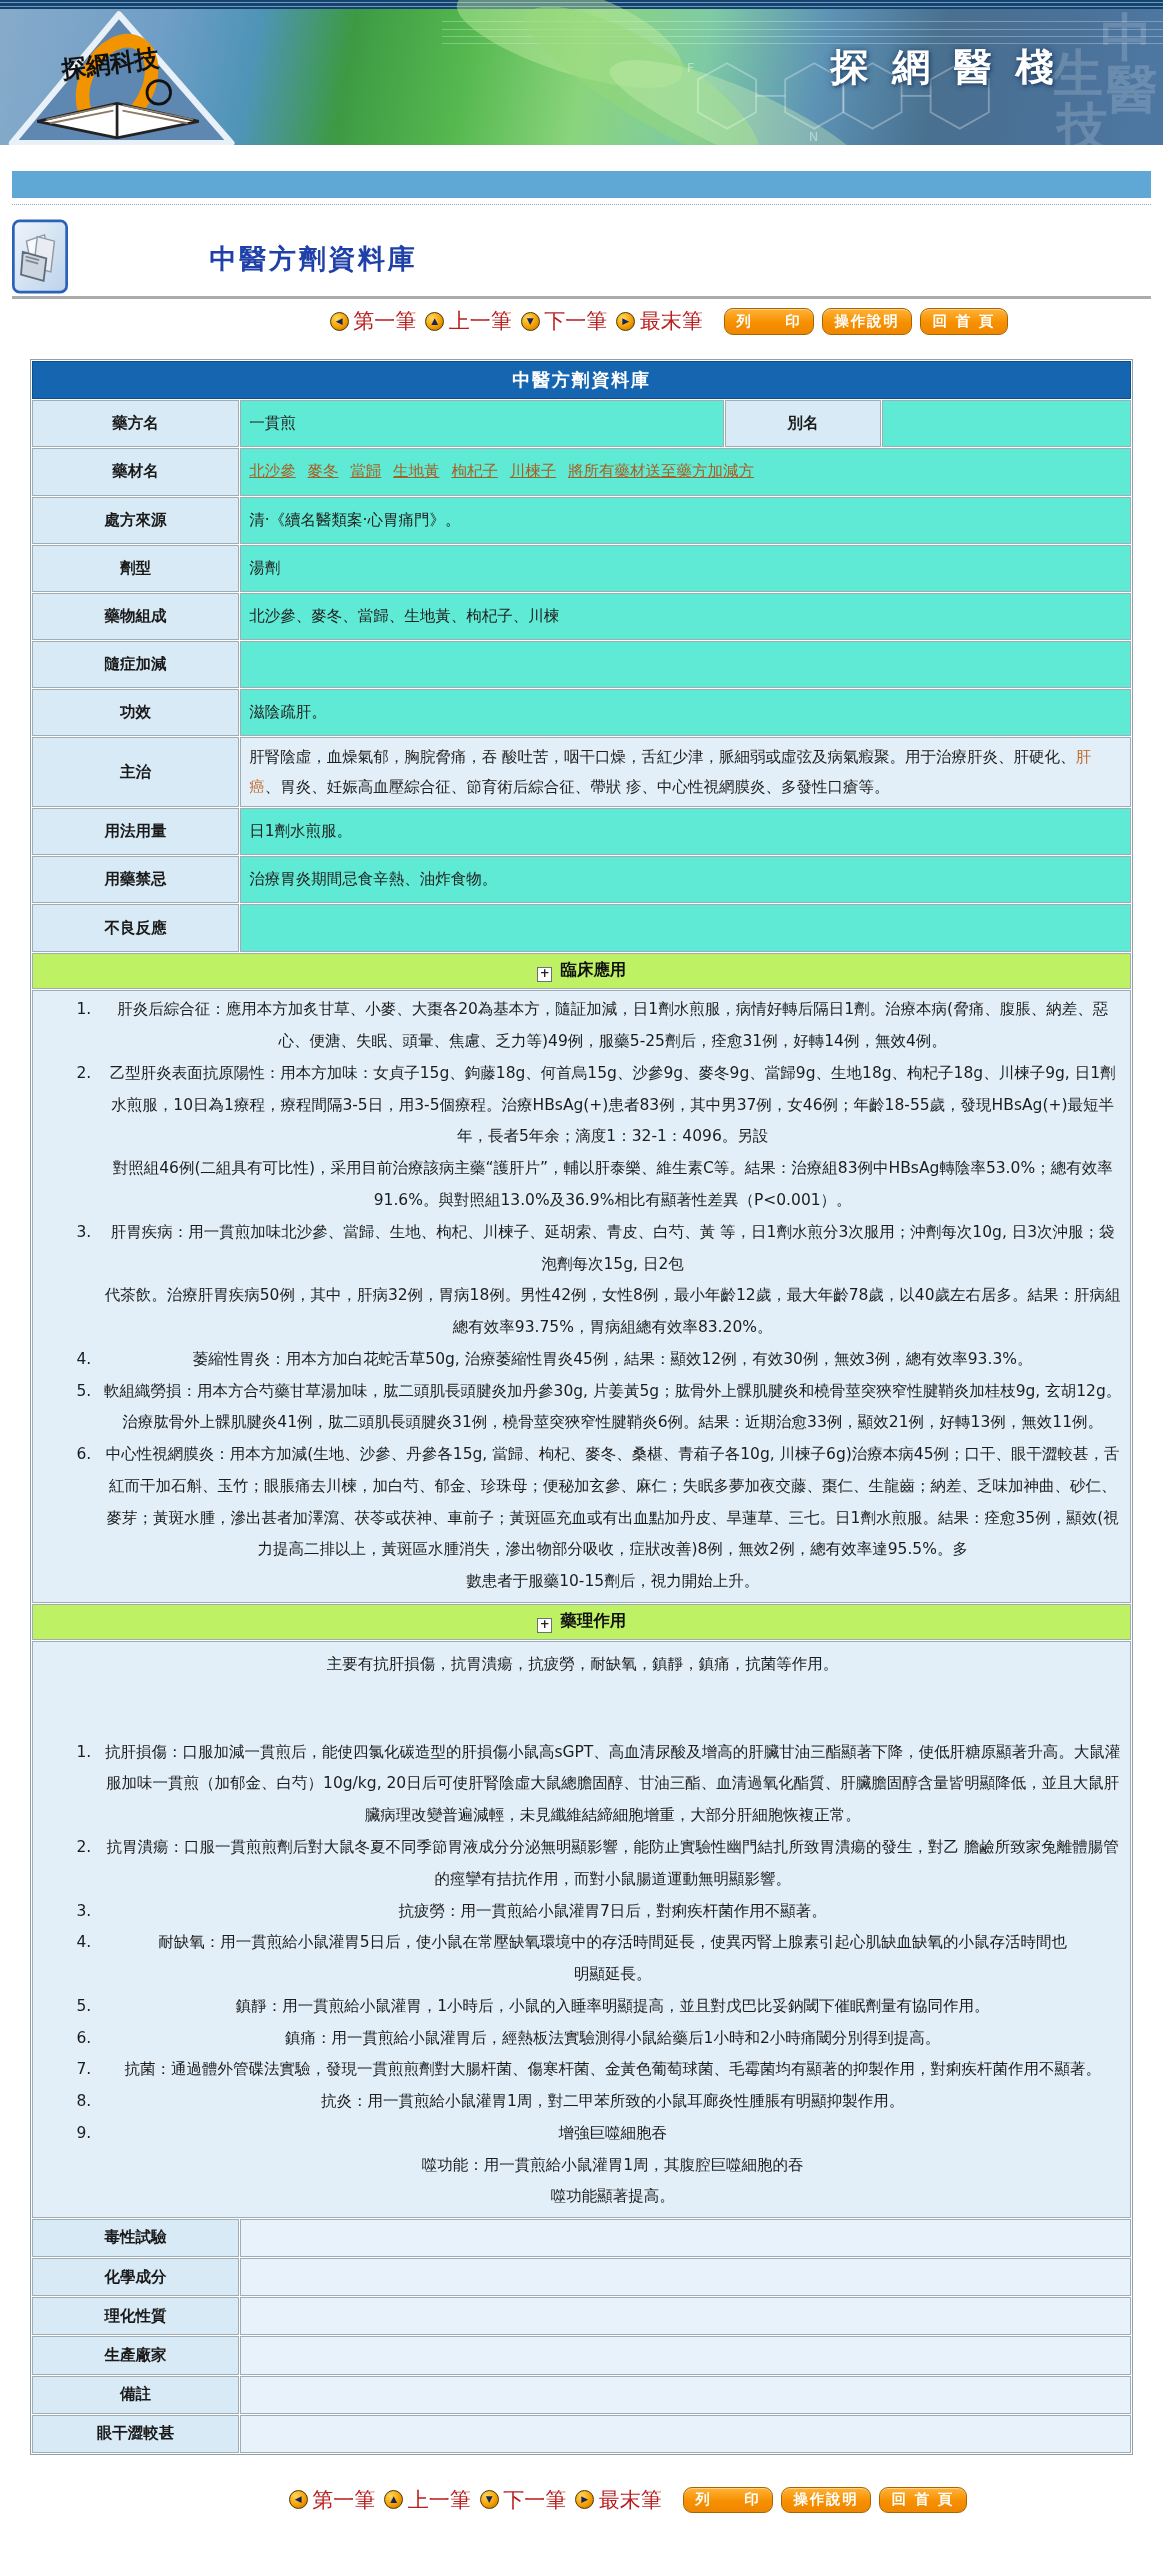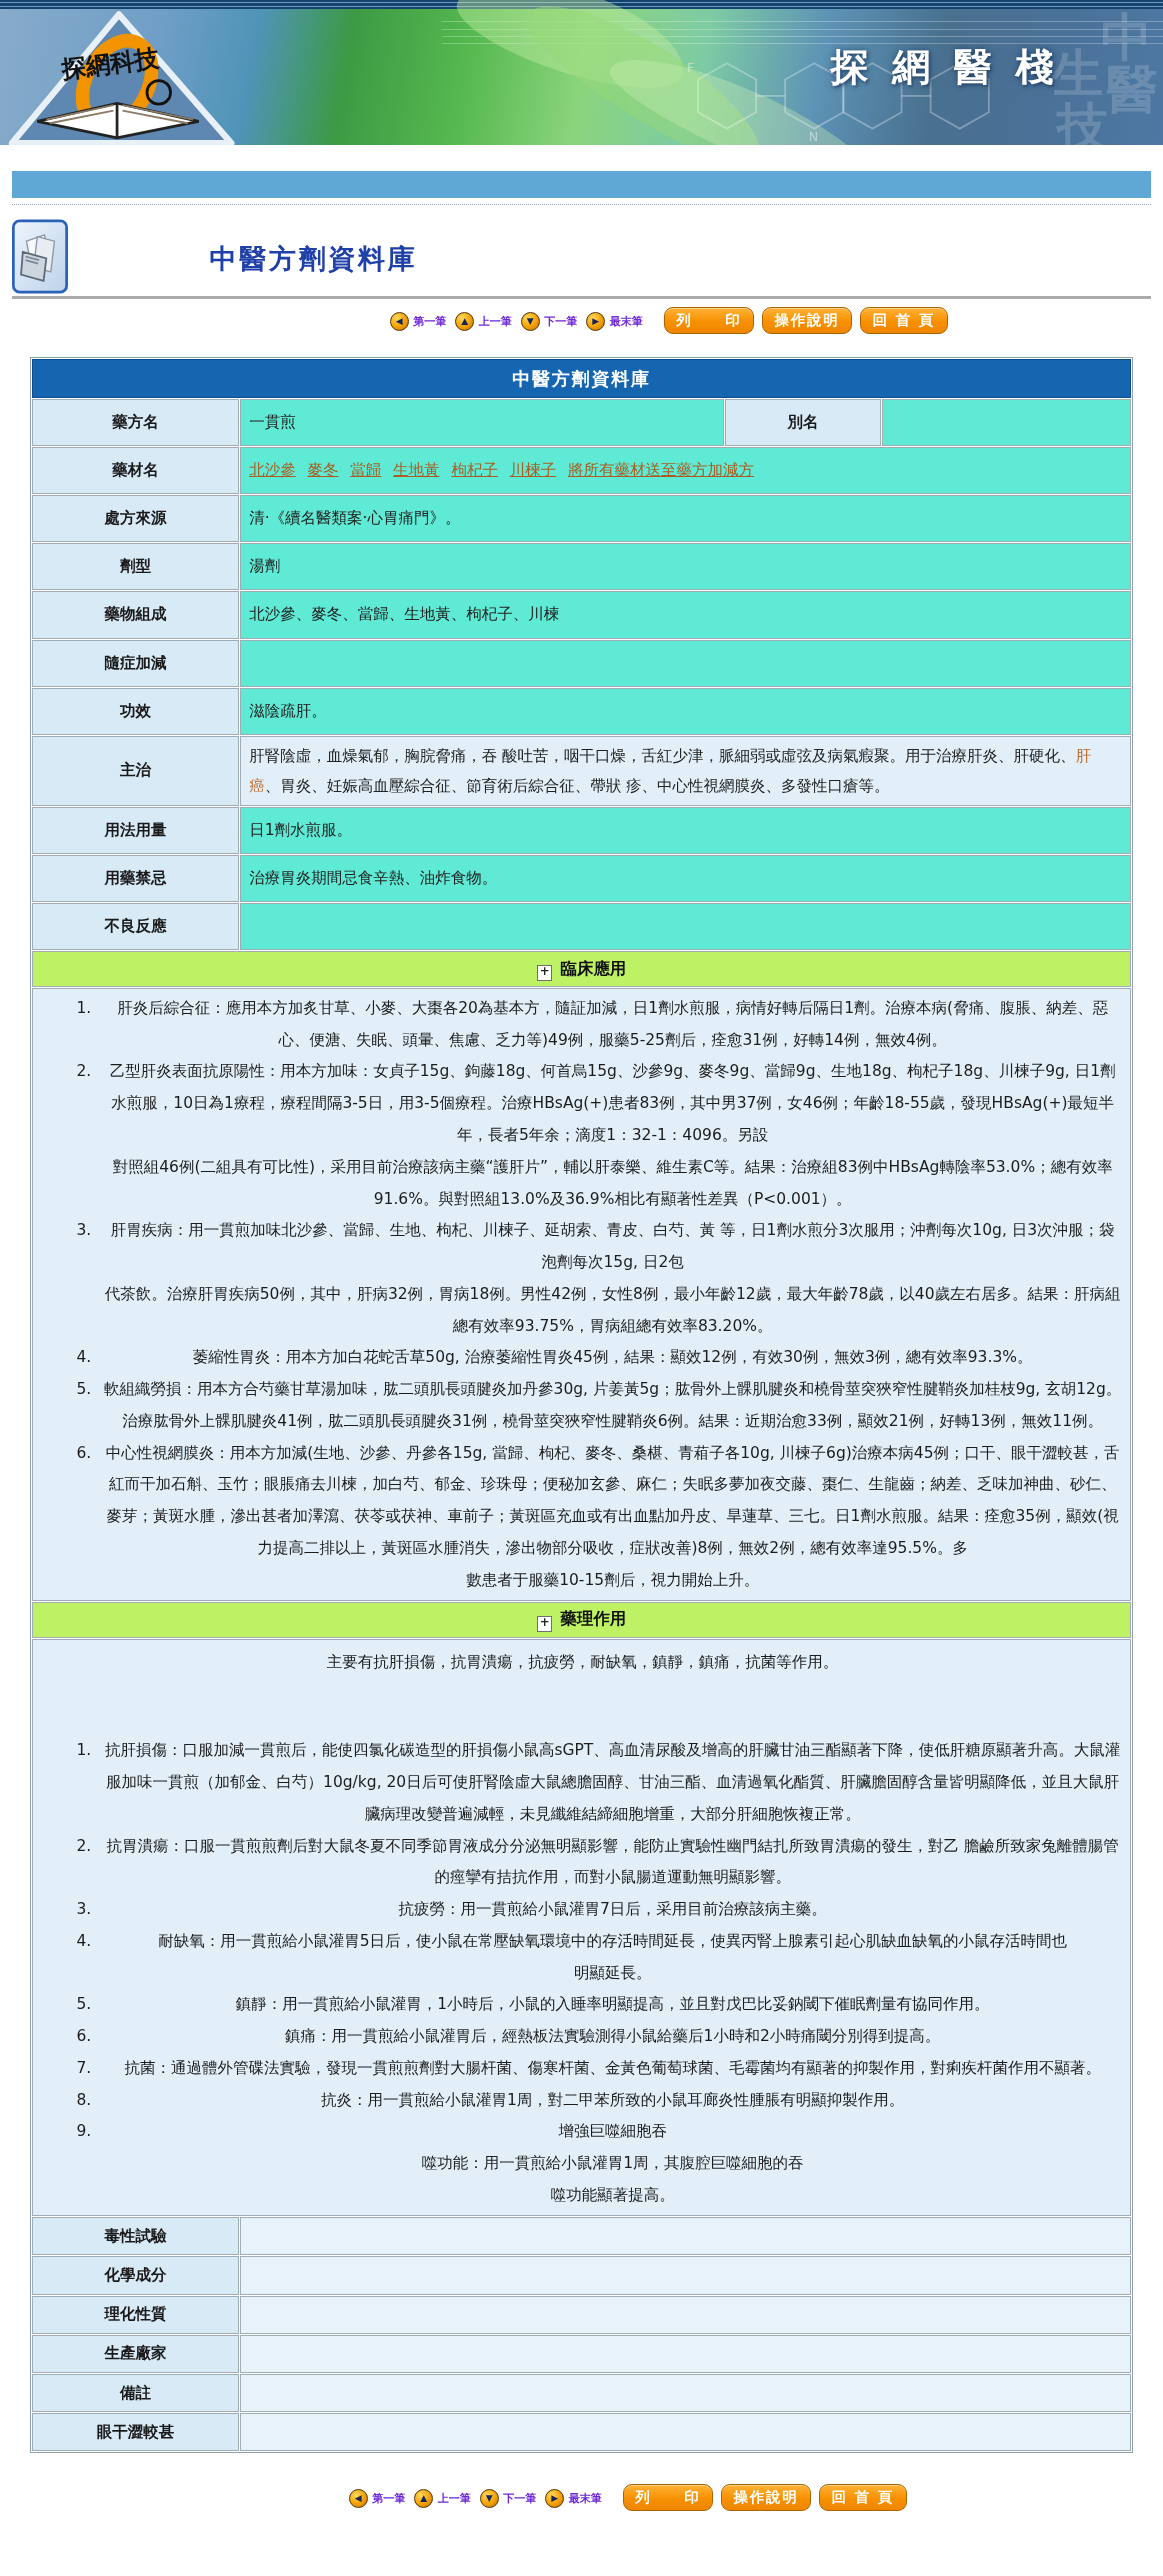--- a/index.html
+++ b/index.html
@@ -25,21 +25,21 @@
   .doc-icon{position:absolute;left:11.8px;top:1.8px;}
   .page-title{position:absolute;left:0;top:23.6px;width:627px;text-align:center;font-size:27px;font-weight:bold;color:#1e40a8;letter-spacing:2.7px;}
   .grayrule{height:3.6px;background:#ababab;margin:0 11.8px;}
 
   
   .navrow{display:flex;align-items:center;gap:11.8px;justify-content:center;margin-top:8.2px;}
   .navrow.top{padding-left:182px;}
   .navrow.bottom{padding-left:100px;margin-top:31px;}
   .navlink{display:flex;align-items:center;gap:4.5px;cursor:pointer;}
   .navicon{width:19px;height:19px;border-radius:50%;background:radial-gradient(circle at 35% 30%,#ffd95e,#f59f00 55%,#b96f00);border:1.8px solid #4f3300;color:#15255a;font-size:9px;line-height:1;display:flex;align-items:center;justify-content:center;box-sizing:border-box;font-weight:bold;}
-  .navlabel{font-size:11px;font-weight:bold;color:#6d28d9;}
+  .navlabel{font-size:21px;font-weight:normal;color:#b91c1c;}
   .obtn{display:inline-block;background:linear-gradient(#ffb237,#f79000 55%,#ef8600);border:1.8px solid #a96400;border-radius:9px;color:#ffffff;font-weight:bold;font-size:14.5px;line-height:1;padding:4.5px 11.8px 5.5px;letter-spacing:1.8px;cursor:pointer;box-shadow:inset 0 0.9px 0 #ffd08a;white-space:pre;}
 
   
   table.formula{width:1103px;margin:23.6px auto 0;border-collapse:separate;border-spacing:1.8px;border:0.9px solid #8fa0a8;table-layout:fixed;background:#ffffff;}
   table.formula td{border:0.9px solid #9faeb6;padding:3.6px 8.2px;font-size:15.5px;vertical-align:middle;word-break:break-word;}
   tr.thead td{background:#1565b0;color:#ffffff;font-weight:bold;text-align:center;font-size:18px;height:29px;border-color:#0e4e8c;letter-spacing:1.8px;}
   td.lbl{background:#d8eaf6;text-align:center;font-weight:bold;padding-right:12.7px;height:38px;color:#1a1a1a;}
   td.val{background:#5eead4;white-space:pre-wrap;}
   tr.big td.val{background:#e2eff9;line-height:1.95;}
   tbody.brows td.lbl{height:29px;}
@@ -226,21 +226,21 @@
   </tr>
   <tr class="sect">
     <td colspan="4"><span class="plusbox">+</span><span>藥理作用</span></td>
   </tr>
   <tr>
     <td colspan="4" class="content">
       <p class="pharma-intro">主要有抗肝損傷，抗胃潰瘍，抗疲勞，耐缺氧，鎮靜，鎮痛，抗菌等作用。</p>
       <ol>
             <li>抗肝損傷：口服加減一貫煎后，能使四氯化碳造型的肝損傷小鼠高sGPT、高血清尿酸及增高的肝臟甘油三酯顯著下降，使低肝糖原顯著升高。大鼠灌服加味一貫煎（加郁金、白芍）10g/kg, 20日后可使肝腎陰虛大鼠總膽固醇、甘油三酯、血清過氧化酯質、肝臟膽固醇含量皆明顯降低，並且大鼠肝臟病理改變普遍減輕，未見纖維結締細胞增重，大部分肝細胞恢複正常。</li>
             <li>抗胃潰瘍：口服一貫煎煎劑后對大鼠冬夏不同季節胃液成分分泌無明顯影響，能防止實驗性幽門結扎所致胃潰瘍的發生，對乙 膽鹼所致家兔離體腸管的痙攣有拮抗作用，而對小鼠腸道運動無明顯影響。</li>
-            <li>抗疲勞：用一貫煎給小鼠灌胃7日后，采用目前治療該病主藥。</li>
+            <li>抗疲勞：用一貫煎給小鼠灌胃7日后，對痢疾杆菌作用不顯著。</li>
             <li>耐缺氧：用一貫煎給小鼠灌胃5日后，使小鼠在常壓缺氧環境中的存活時間延長，使異丙腎上腺素引起心肌缺血缺氧的小鼠存活時間也
 明顯延長。</li>
             <li>鎮靜：用一貫煎給小鼠灌胃，1小時后，小鼠的入睡率明顯提高，並且對戊巴比妥鈉閾下催眠劑量有協同作用。</li>
             <li>鎮痛：用一貫煎給小鼠灌胃后，經熱板法實驗測得小鼠給藥后1小時和2小時痛閾分別得到提高。</li>
             <li>抗菌：通過體外管碟法實驗，發現一貫煎煎劑對大腸杆菌、傷寒杆菌、金黃色葡萄球菌、毛霉菌均有顯著的抑製作用，對痢疾杆菌作用不顯著。</li>
             <li>抗炎：用一貫煎給小鼠灌胃1周，對二甲苯所致的小鼠耳廊炎性腫脹有明顯抑製作用。</li>
             <li>增強巨噬細胞吞
 噬功能：用一貫煎給小鼠灌胃1周，其腹腔巨噬細胞的吞
 噬功能顯著提高。</li>
           </ol>

